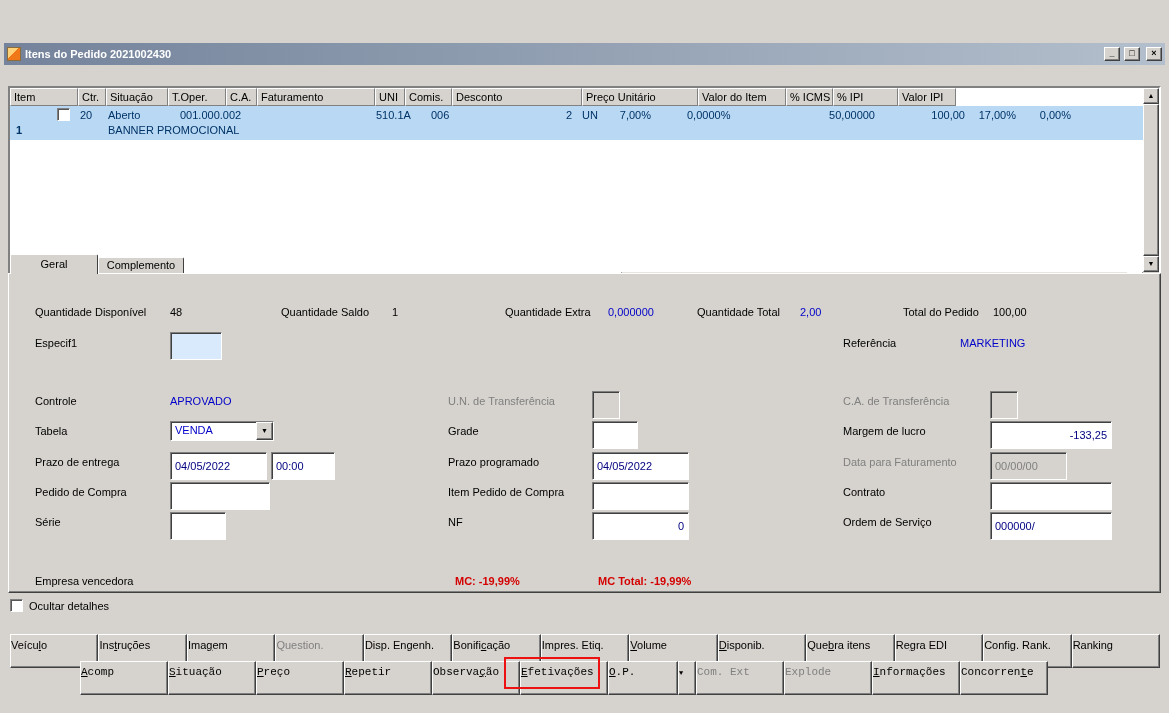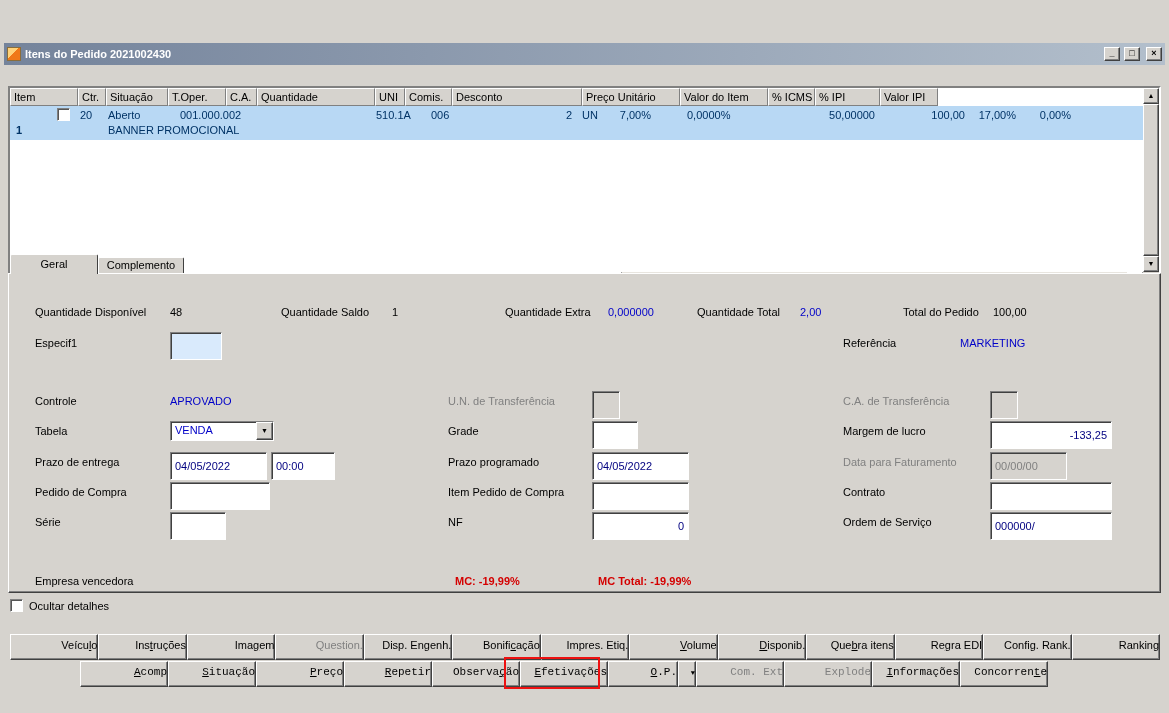--- a/index.html
+++ b/index.html
@@ -70,22 +70,22 @@
     display:flex; }
   .combo-text { flex:1; color:#0000c8; padding:2px 4px; white-space:nowrap; overflow:hidden; }
   .combo-btn { width:17px; font-size:7px; line-height:16px; text-align:center; }
 
   
   .footer-cb { position:absolute; left:10px; top:599px; display:flex; align-items:center; gap:6px; }
   .cbbox { width:13px; height:13px; background:#fff; border:1px solid; border-color:#808080 #fff #fff #808080; box-shadow:inset 1px 1px 0 #565656; }
   .btnrow1 { position:absolute; left:10px; top:634px; width:1150px; height:24px; display:flex; }
   .btnrow2 { position:absolute; left:80px; top:661px; height:24px; display:flex;font-family:Liberation Mono, monospace; }
   .btn { background:#d6d3ce; border:1px solid; border-color:#fff #404040 #404040 #fff;
-    box-shadow:inset -1px -1px 0 #808080; text-align:right; padding-top:4px;
-    white-space:nowrap; overflow:hidden; height:26px; }
+    box-shadow:inset -1px -1px 0 #808080; text-align:left; padding-top:4px;
+    white-space:nowrap; overflow:hidden; height:34px; }
   .btnrow1 .btn { flex:1; }
   .btn2 { width:88px; flex:none; }
   .btn-op { width:70px; flex:none; }
   .btn-arrow { width:18px; flex:none; font-size:7px; padding-top:7px; }
   .btn.disabled { color:#808080; }
   .annotation { position:absolute; left:504px; top:657px; width:96px; height:32px;
     border:2px solid #ee1111; z-index:10; pointer-events:none; }
 </style>
 </head>
 <body>
@@ -98,25 +98,25 @@
   <div class="winbtn raised close">×</div>
 </div>
 
 <div class="grid">
   <div class="grid-header">
     <div class="hcell" style="width:68px">Item</div>
     <div class="hcell" style="width:28px">Ctr.</div>
     <div class="hcell" style="width:62px">Situação</div>
     <div class="hcell" style="width:58px">T.Oper.</div>
     <div class="hcell" style="width:31px">C.A.</div>
-    <div class="hcell" style="width:118px">Quantidade</div>
+    <div class="hcell" style="width:118px">Faturamento</div>
     <div class="hcell" style="width:30px">UNI</div>
     <div class="hcell" style="width:47px">Comis.</div>
     <div class="hcell" style="width:130px">Desconto</div>
-    <div class="hcell" style="width:98px">Preço Unitário</div>
+    <div class="hcell" style="width:116px">Preço Unitário</div>
     <div class="hcell" style="width:88px">Valor do Item</div>
     <div class="hcell" style="width:47px">% ICMS</div>
     <div class="hcell" style="width:65px">% IPI</div>
     <div class="hcell" style="width:58px">Valor IPI</div>
   </div>
 
   <div class="grid-row">
     <div class="row-line1">
       <div class="rcell" style="width:68px; display:flex; justify-content:flex-end; padding-right:8px;">
         <div class="row-cb"></div>

